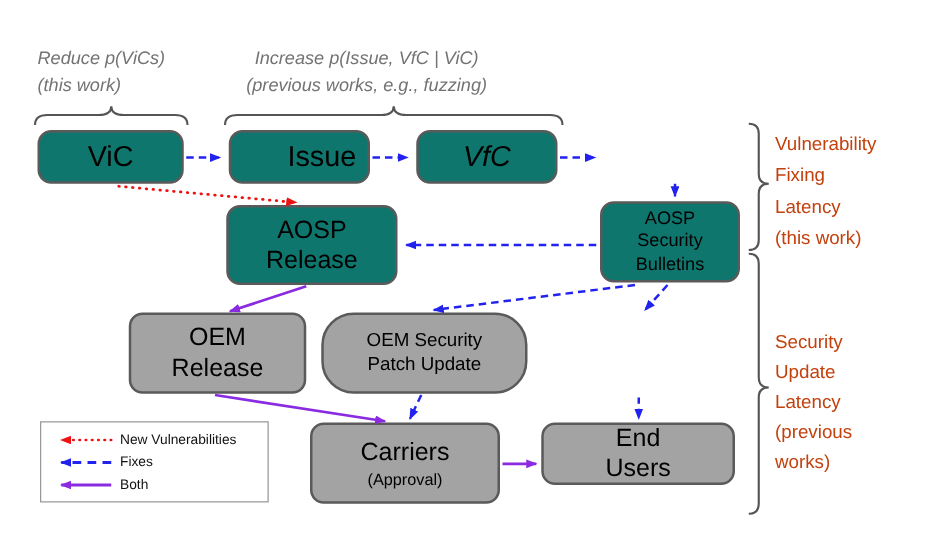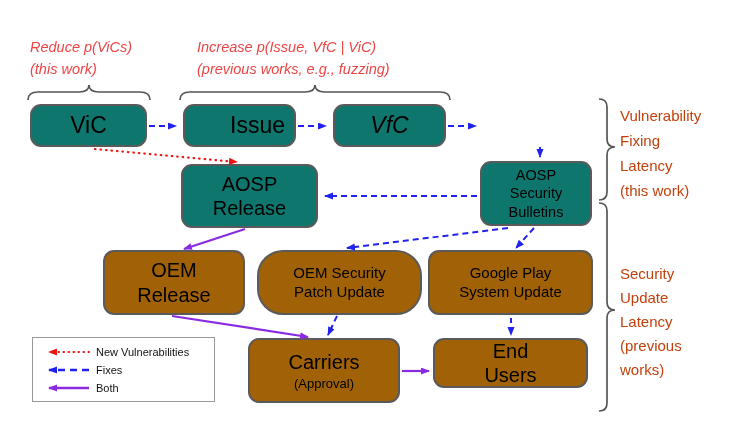--- a/index.html
+++ b/index.html
@@ -6,30 +6,30 @@
   #canvas{
     position:relative;width:750px;height:426px;background:#ffffff;
     font-family:"Liberation Sans",sans-serif;overflow:hidden;
   }
   .node{
     position:absolute;box-sizing:border-box;
     border:2px solid #5a5a5a;border-radius:11px;background:#0f766e;
     display:flex;flex-direction:column;align-items:center;justify-content:center;
     color:#000;text-align:center;
   }
-  .node.gray{background:#a16207;text-align:center;}
+  .node.gray{background:#a3a3a3;text-align:center;}
   .node-label{white-space:pre-line;line-height:1.12;}
   .fs-big{font-size:23px;}
   .fs-med{font-size:20px;line-height:1.22;}
   .fs-sm{font-size:15px;line-height:1.25;}
   .fs-bul{font-size:14.5px;line-height:1.28;}
   .sub-label{font-size:13px;margin-top:1px;}
   .annotation{
     position:absolute;font-style:italic;font-size:14.5px;line-height:1.5;
-    color:#ef4444;white-space:pre-line;
+    color:#737373;white-space:pre-line;
   }
   .group-label{
     position:absolute;font-size:15px;color:#c2410c;
     white-space:pre-line;
   }
   #gl-fixing{line-height:1.67;}
   #gl-update{line-height:1.6;}
   #edge-layer{position:absolute;left:0;top:0;pointer-events:none;}
   .legend{
     position:absolute;left:32px;top:337px;width:183px;height:65px;
@@ -41,21 +41,21 @@
   .legend-row svg{flex:0 0 auto;}
   .legend-label{font-size:11px;color:#111;white-space:nowrap;}
 </style>
 </head>
 <body>
 
 <div id="canvas">
 
   <div class="annotation" style="left:30px;top:37px;">Reduce p(ViCs)
 (this work)</div>
-  <div class="annotation" style="left:197px;top:37px;">Increase p(Issue, VfC | ViC)
+  <div class="annotation" style="left:197px;top:37px;text-align:center;">Increase p(Issue, VfC | ViC)
 (previous works, e.g., fuzzing)</div>
 
   <div class="node" style="left:30px;top:104px;width:117px;height:43px;">
     <span class="node-label fs-big">ViC</span>
   </div>
   <div class="node" style="left:183px;top:104px;width:113px;height:43px;padding-left:36px;">
     <span class="node-label fs-big">Issue</span>
   </div>
   <div class="node" style="left:333px;top:104px;width:113px;height:43px;font-style:italic;">
     <span class="node-label fs-big">VfC</span>
@@ -71,24 +71,20 @@
 Bulletins</span>
   </div>
 
   <div class="node gray" style="left:103px;top:250px;width:142px;height:65px;">
     <span class="node-label fs-med">OEM
 Release</span>
   </div>
   <div class="node gray" style="left:257px;top:250px;width:165px;height:65px;border-radius:26px;">
     <span class="node-label fs-sm">OEM Security
 Patch Update</span>
-  </div>
-  <div class="node gray" style="left:428px;top:250px;width:165px;height:65px;">
-    <span class="node-label fs-sm">Google Play
-System Update</span>
   </div>
 
   <div class="node gray" style="left:248px;top:338px;width:152px;height:65px;">
     <span class="node-label fs-med">Carriers</span>
     <span class="sub-label">(Approval)</span>
   </div>
   <div class="node gray" style="left:433px;top:338px;width:155px;height:50px;">
     <span class="node-label fs-med">End
 Users</span>
   </div>

